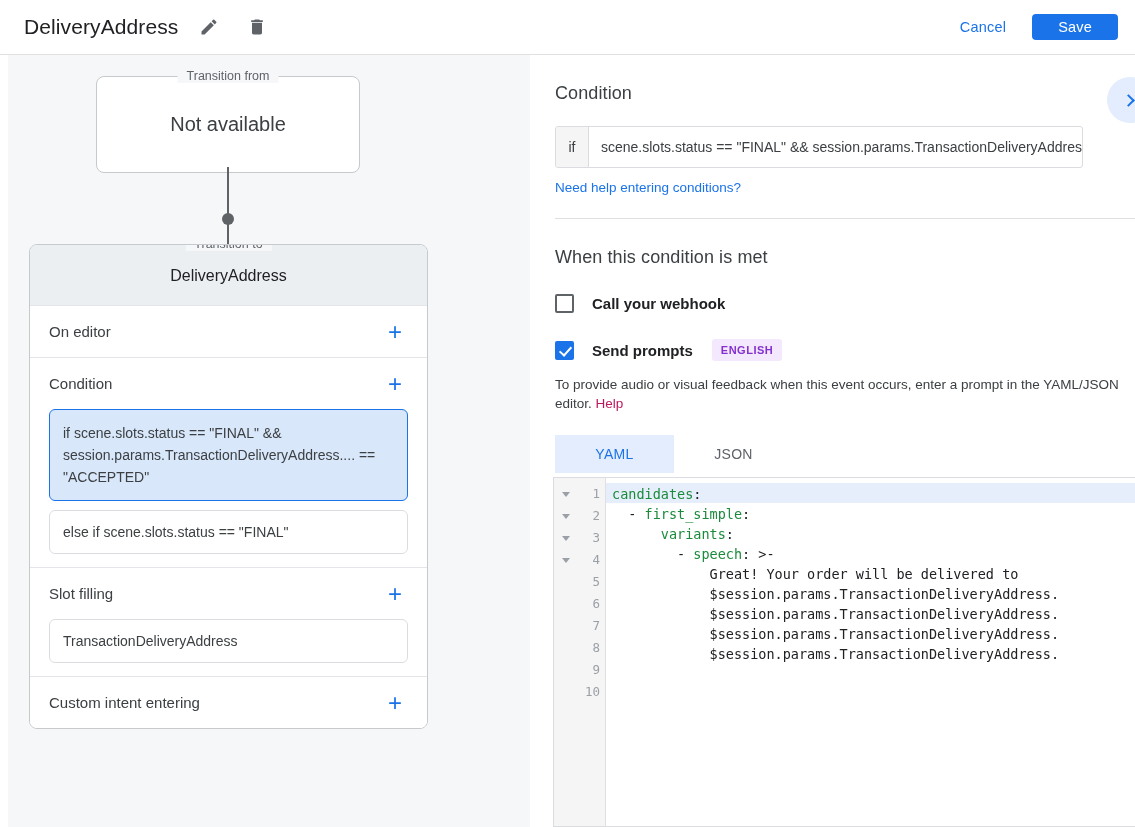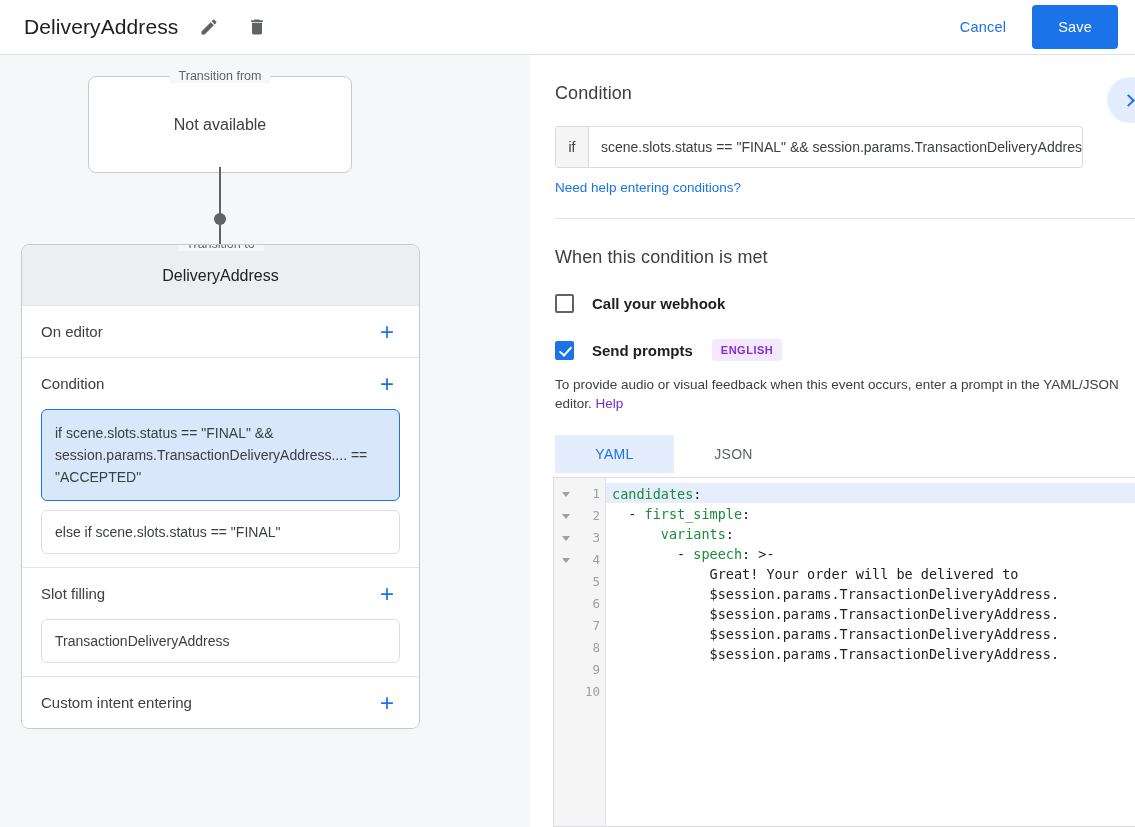--- a/index.html
+++ b/index.html
@@ -50,29 +50,29 @@
   }
   .btn-save {
     margin-left: 14px;
     background: #1a73e8;
     color: #fff;
     font-size: 14.5px;
     font-weight: 500;
     border: none;
     border-radius: 4px;
     padding: 0 26px;
-    height: 44px;
+    height: 26px;
     cursor: pointer;
     letter-spacing: .2px;
     font-family: "Liberation Sans", sans-serif;
   }
 
   
   .left-panel {
-    position: absolute; left: 0; top: 55px;
+    position: absolute; left: 8px; top: 55px;
     width: 530px; height: 772px;
     background: #f6f7f9;
     overflow: hidden;
   }
   .fieldset {
     position: absolute;
     border: 1px solid #c6cacd;
     border-radius: 8px;
     background: #fff;
   }
@@ -86,21 +86,21 @@
     color: #5f6368;
     white-space: nowrap;
   }
   .node-from {
     left: 88px; top: 21px;
     width: 264px; height: 97px;
   }
   .node-from .body {
     display: flex; align-items: center; justify-content: center;
     height: 100%;
-    font-size: 16px;
+    font-size: 20px;
     color: #3c4043;
   }
   .connector {
     position: absolute;
     left: 219px; top: 112px;
     width: 2px; height: 108px;
     background: #5f6368;
   }
   .connector-dot {
     position: absolute;
@@ -303,21 +303,21 @@
     padding: 5px 9px;
     border-radius: 3px;
   }
   .met-desc {
     margin-top: 14px;
     font-size: 13.5px;
     line-height: 19px;
     color: #3c4043;
     width: 565px;
   }
-  .met-desc a { color: #6d28d9; cursor: pointer; text-decoration: none; }
+  .met-desc a { color: #be185d; cursor: pointer; text-decoration: none; }
 
   .tabs {
     display: flex;
     margin-top: 22px;
   }
   .tab {
     width: 119px; height: 38px;
     display: flex; align-items: center; justify-content: center;
     font-size: 14px;
     color: #5f6368;

